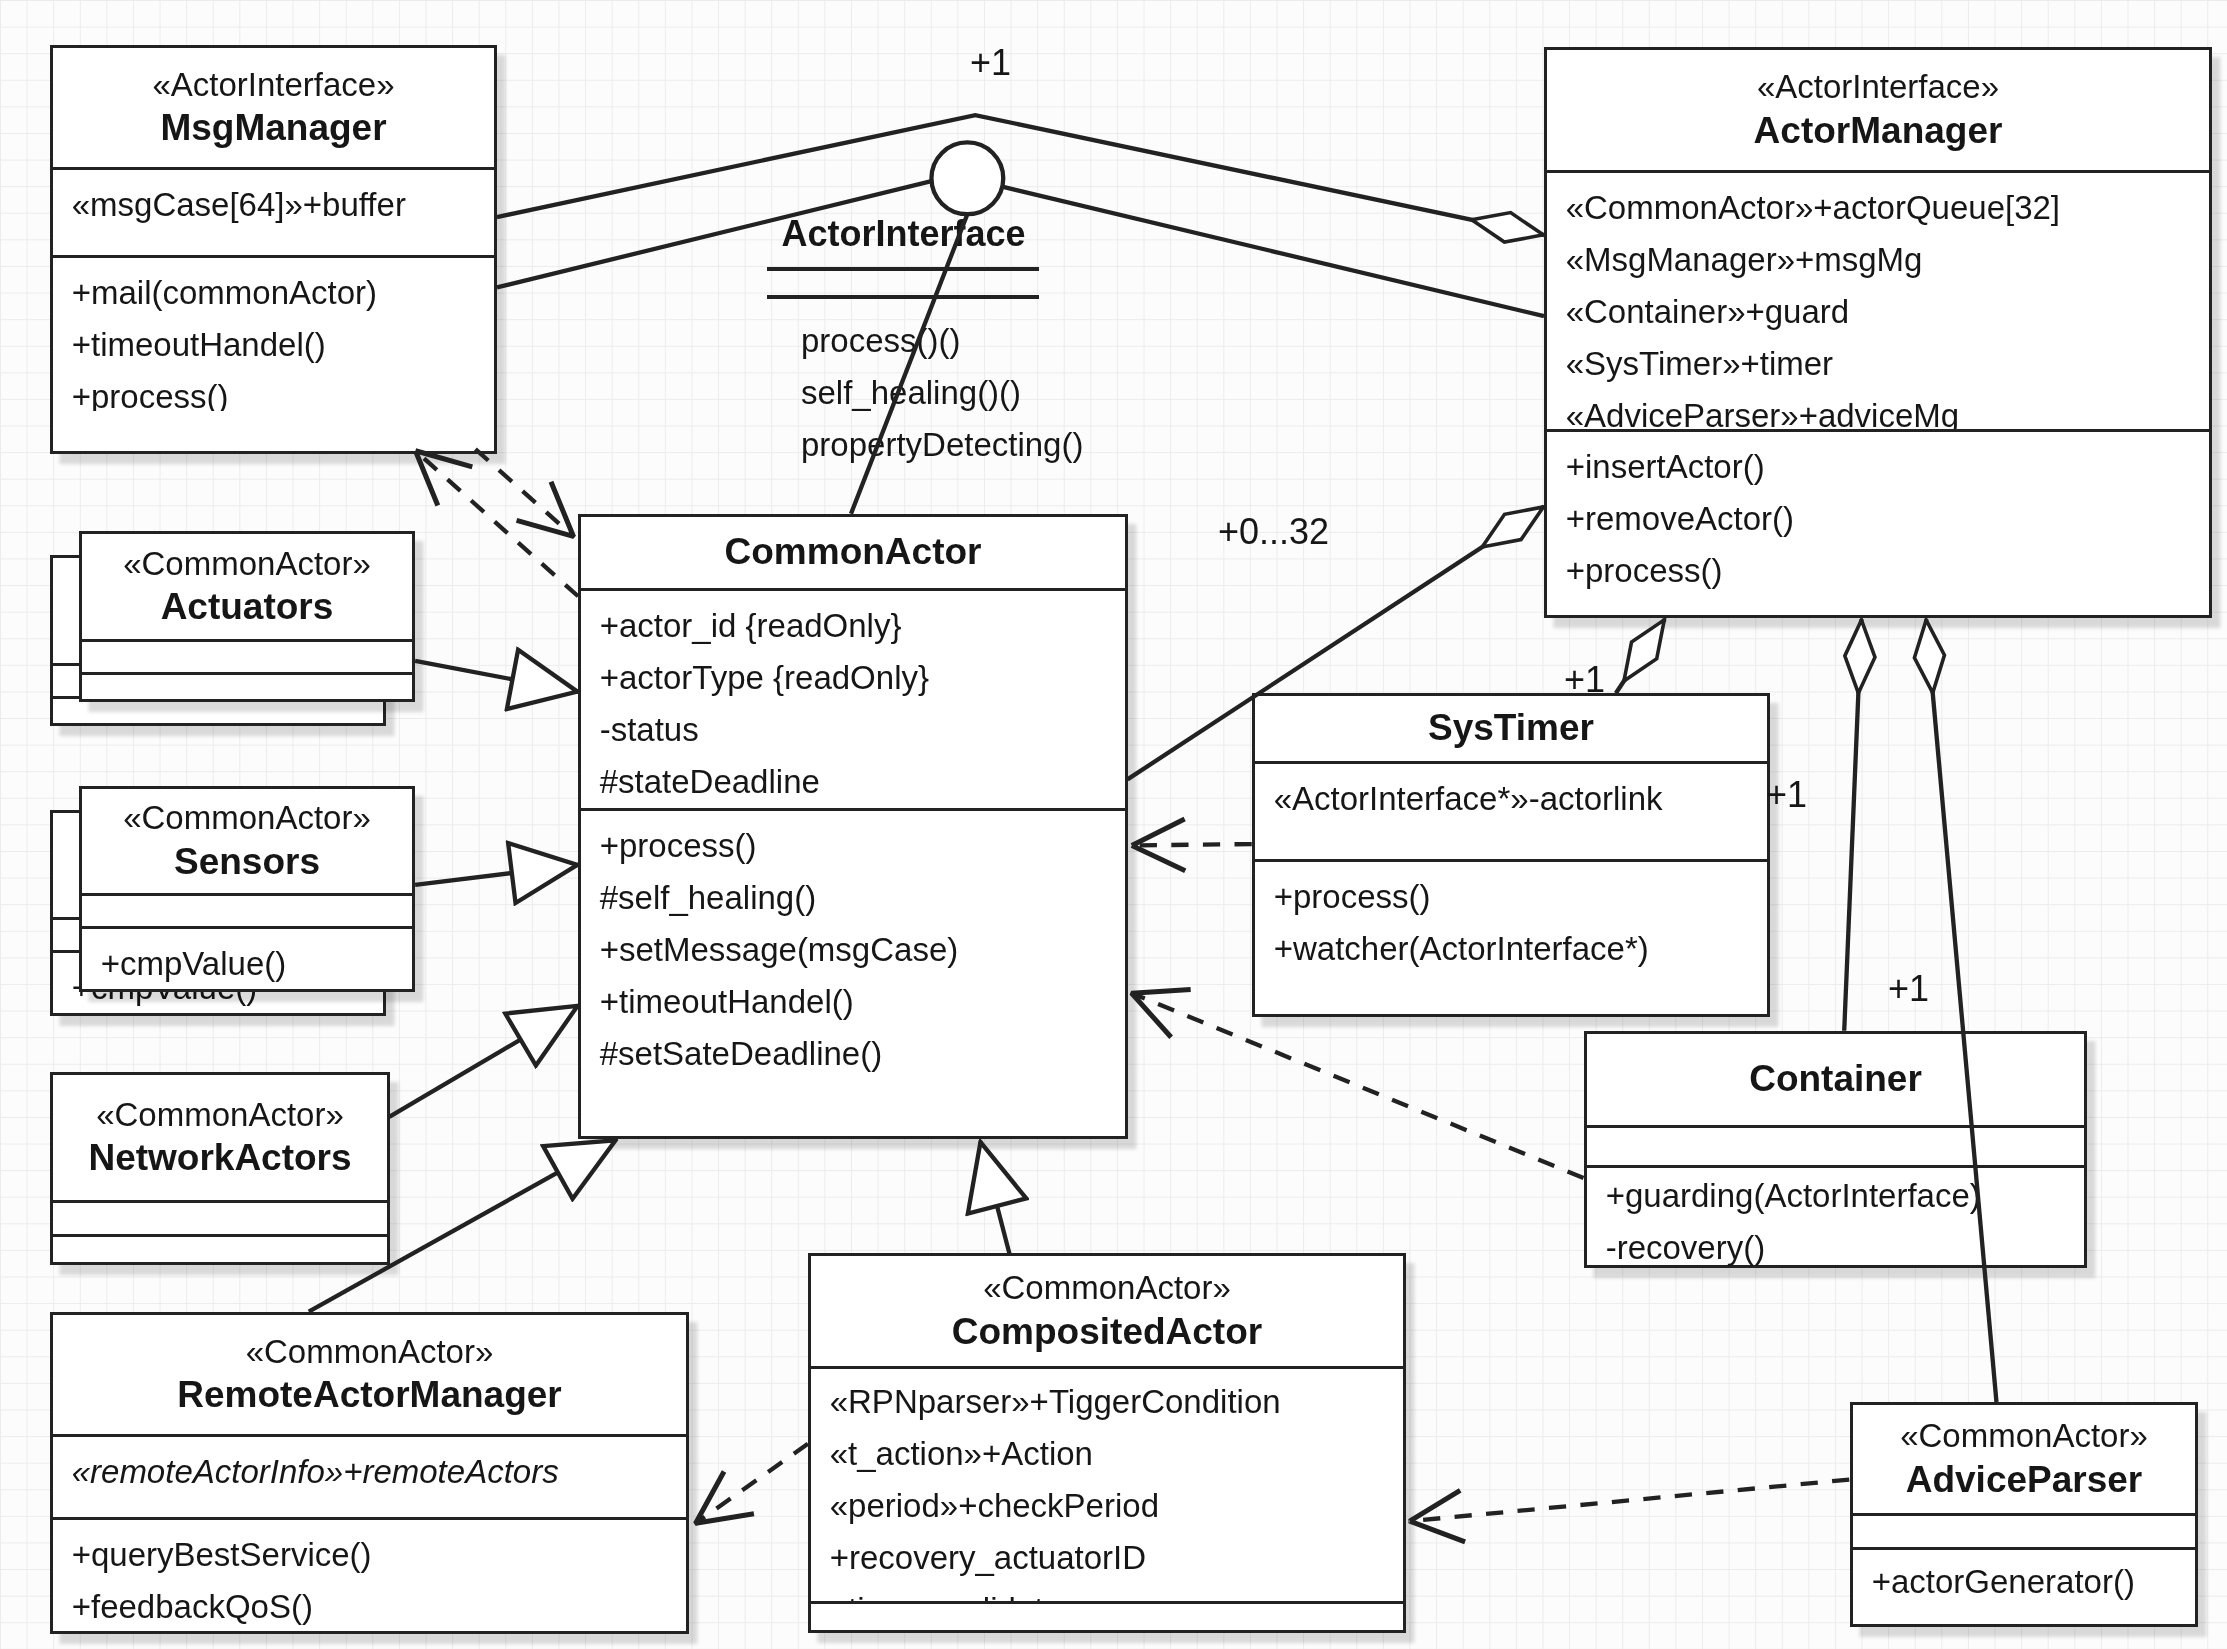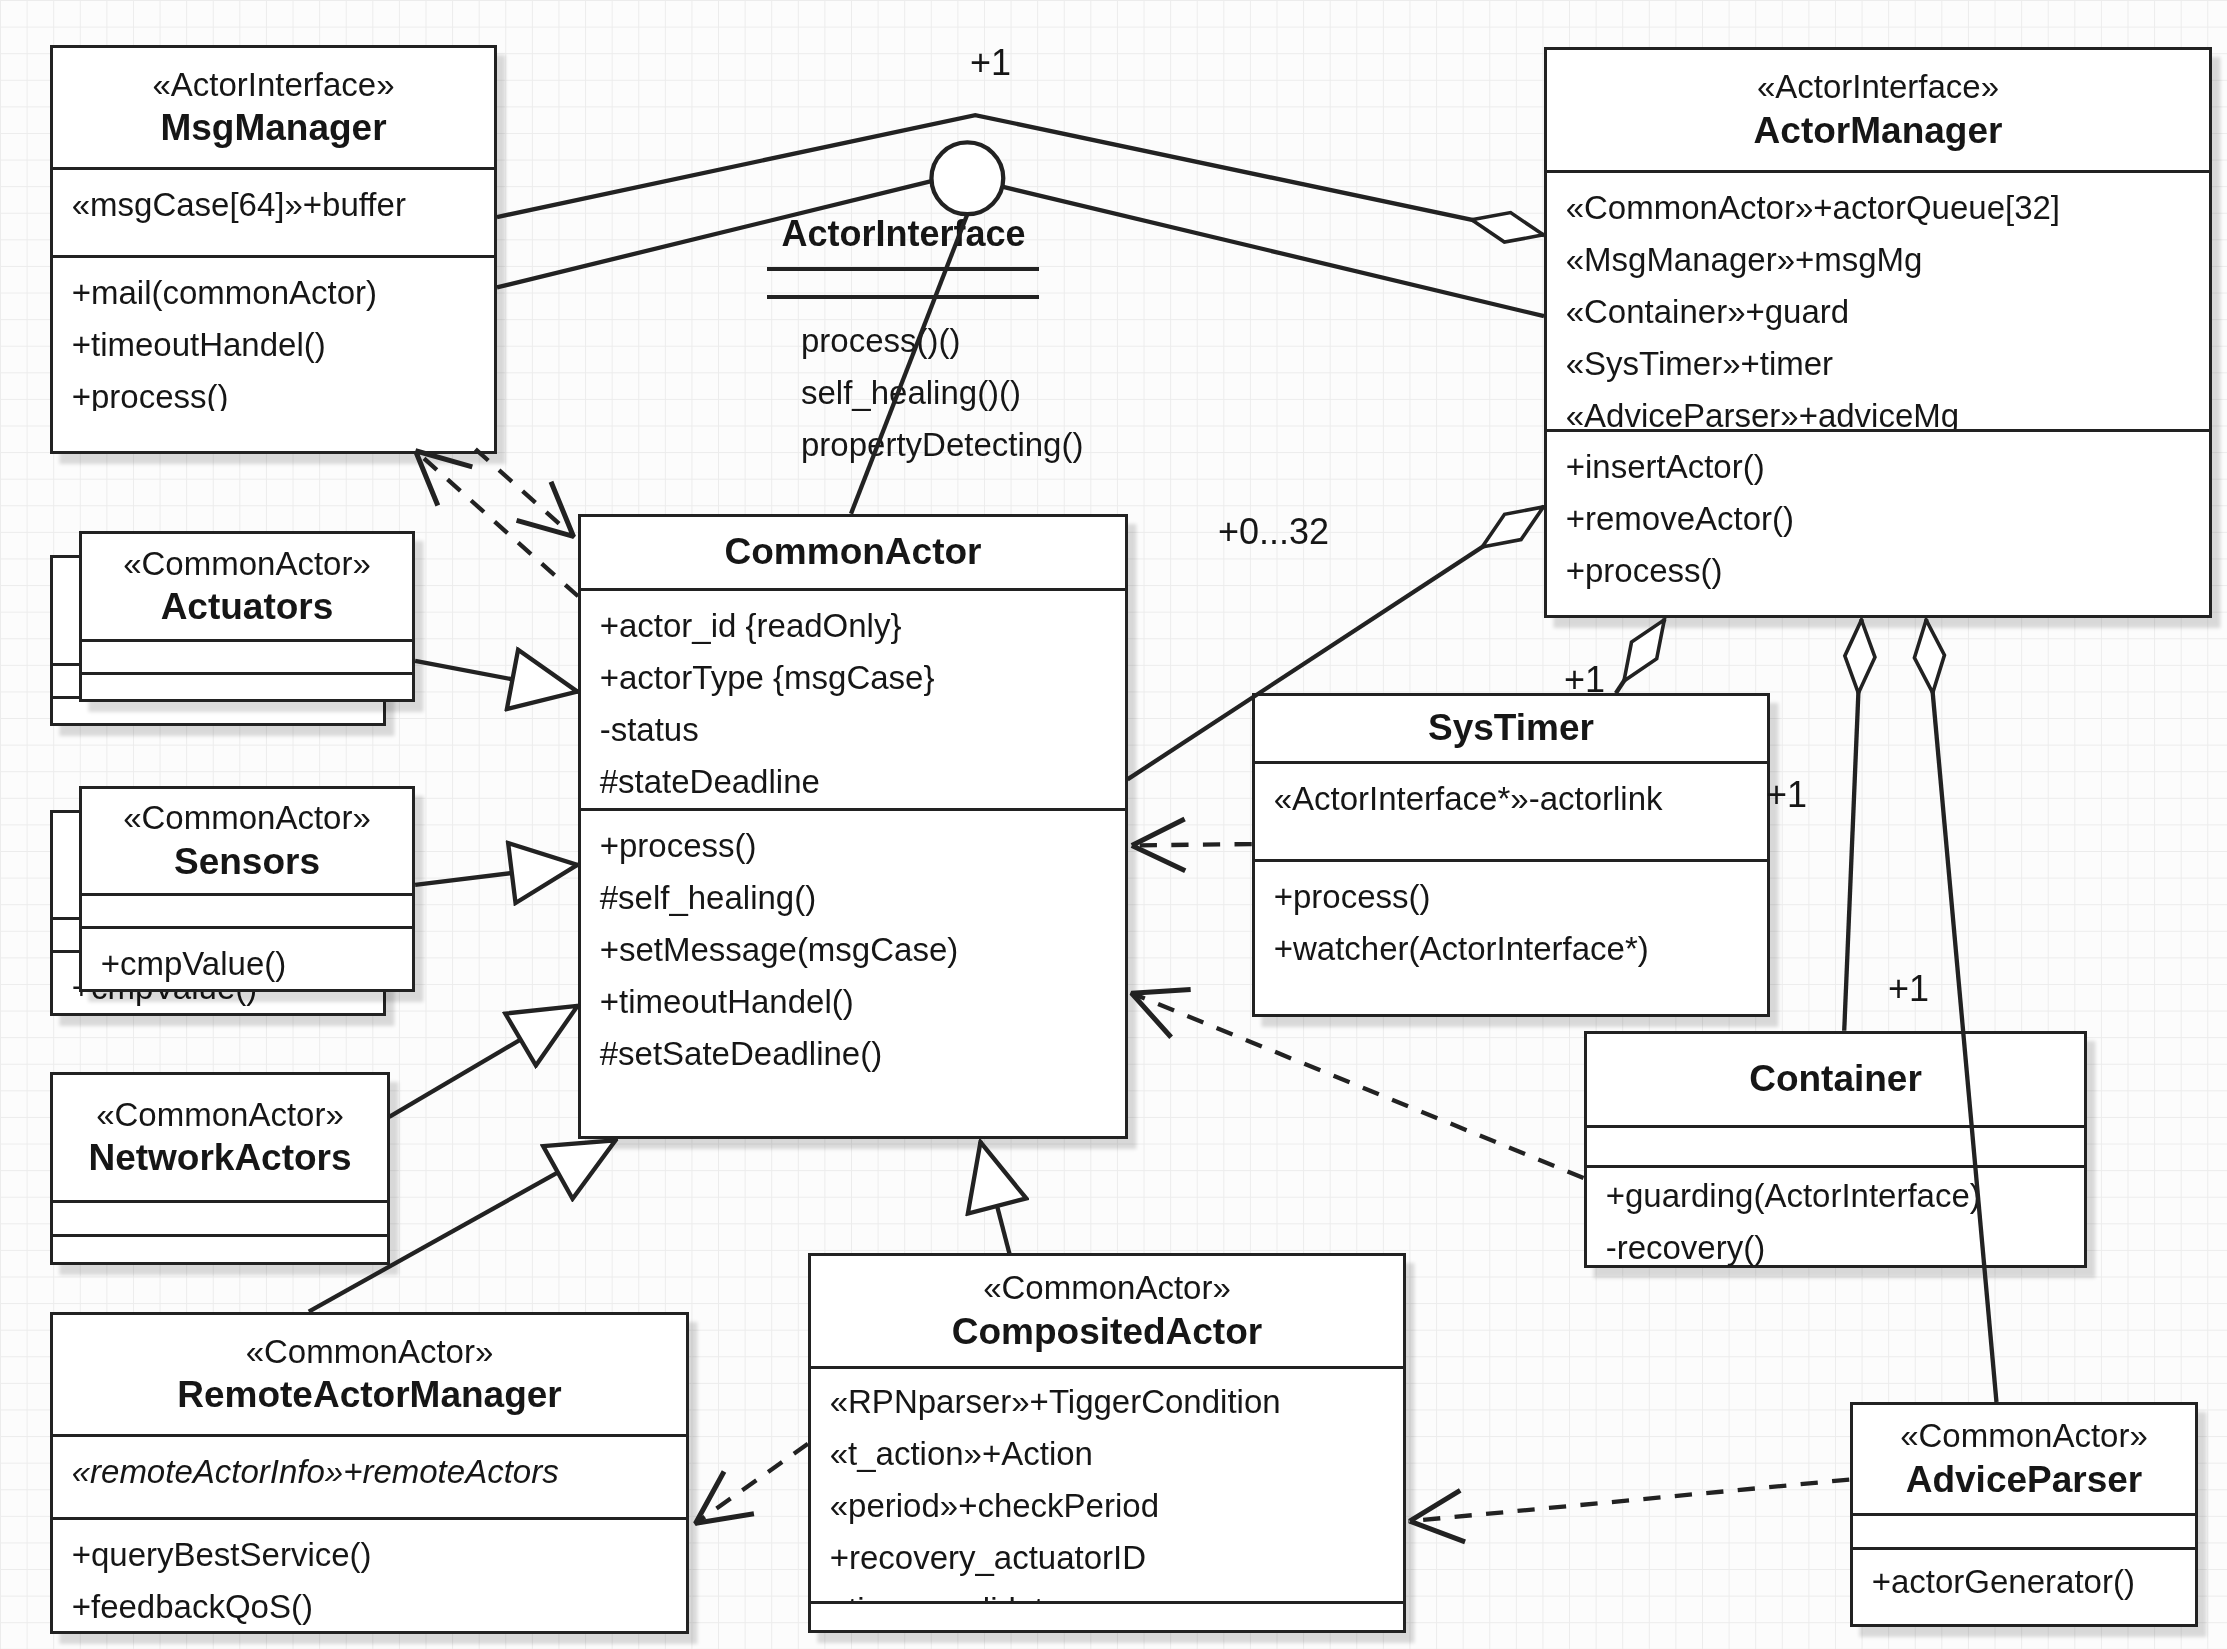--- a/index.html
+++ b/index.html
@@ -139,21 +139,21 @@
       <div class="uml-line">propertyDetecting()</div>
     </div>
 
   <div class="uml-class" style="left:578px;top:514px;width:550px;height:625px;">
     <div class="uml-title" style="height:71px;">
 
       <div class="uml-classname">CommonActor</div>
     </div>
     <div class="uml-section" style="height:220px;">
         <div class="uml-line">+actor_id {readOnly}</div>
-        <div class="uml-line">+actorType {msgCase}</div>
+        <div class="uml-line">+actorType {readOnly}</div>
         <div class="uml-line">-status</div>
         <div class="uml-line">#stateDeadline</div>
       </div>
     <div class="uml-section" style="height:327px;">
         <div class="uml-line">+process()</div>
         <div class="uml-line">#self_healing()</div>
         <div class="uml-line">+setMessage(msgCase)</div>
         <div class="uml-line">+timeoutHandel()</div>
         <div class="uml-line">#setSateDeadline()</div>
       </div>

